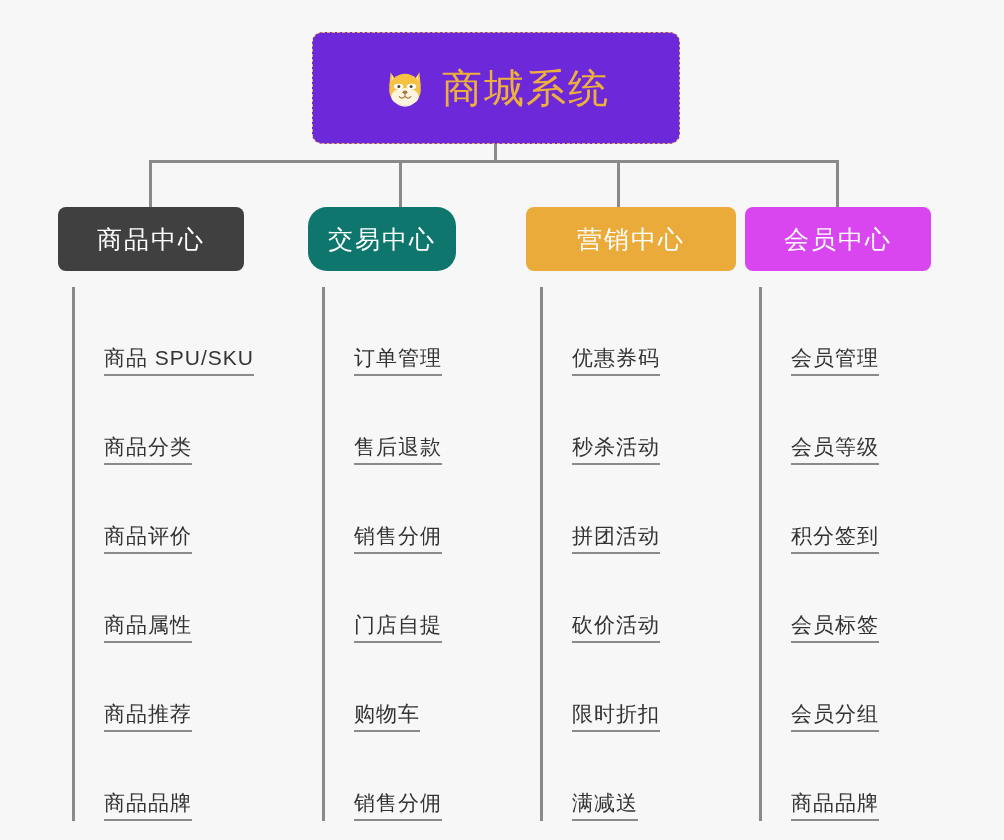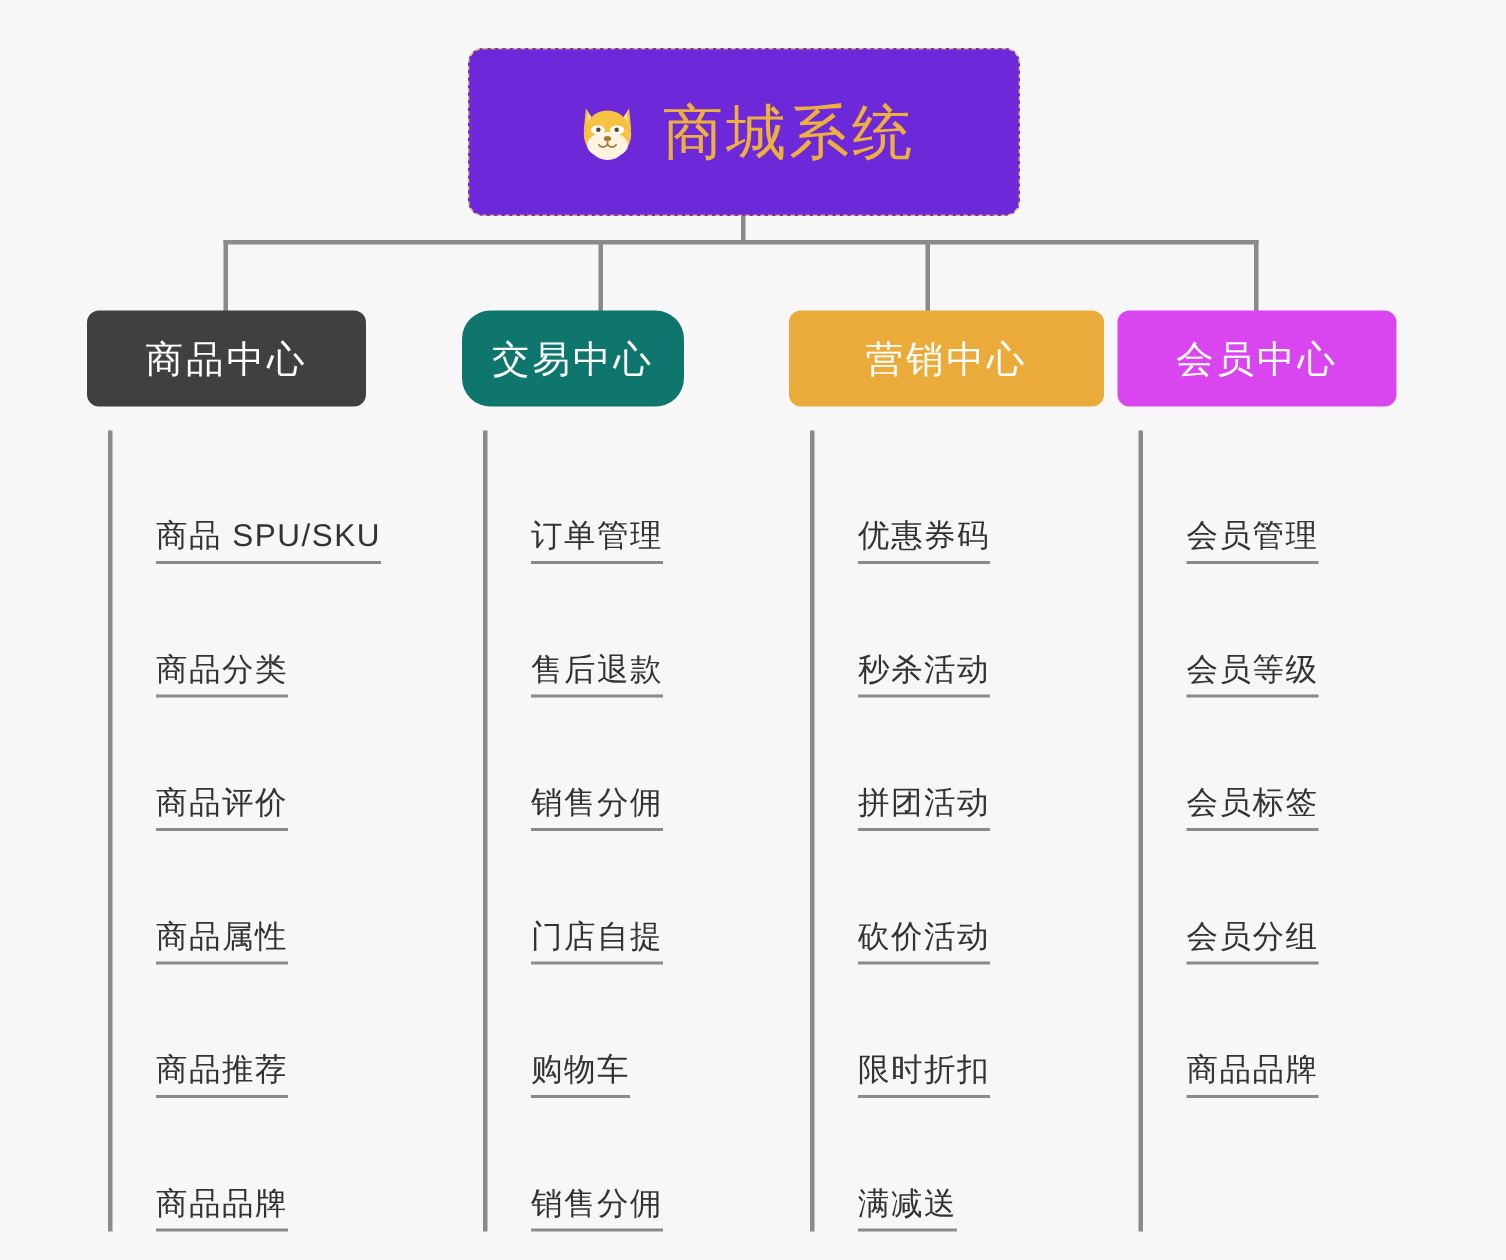--- a/index.html
+++ b/index.html
@@ -231,20 +231,23 @@
     </div>
     <div class="leaf-list">
       <div class="leaf-spine" style="height:534px;"></div>
       <div class="leaf">
         <span class="leaf-text">会员管理</span>
       </div>
       <div class="leaf">
         <span class="leaf-text">会员等级</span>
       </div>
       <div class="leaf">
+        <span class="leaf-text">积分签到</span>
+      </div>
+      <div class="leaf">
         <span class="leaf-text">会员标签</span>
       </div>
       <div class="leaf">
         <span class="leaf-text">会员分组</span>
       </div>
       <div class="leaf">
         <span class="leaf-text">商品品牌</span>
       </div>
     </div>
   </div>

